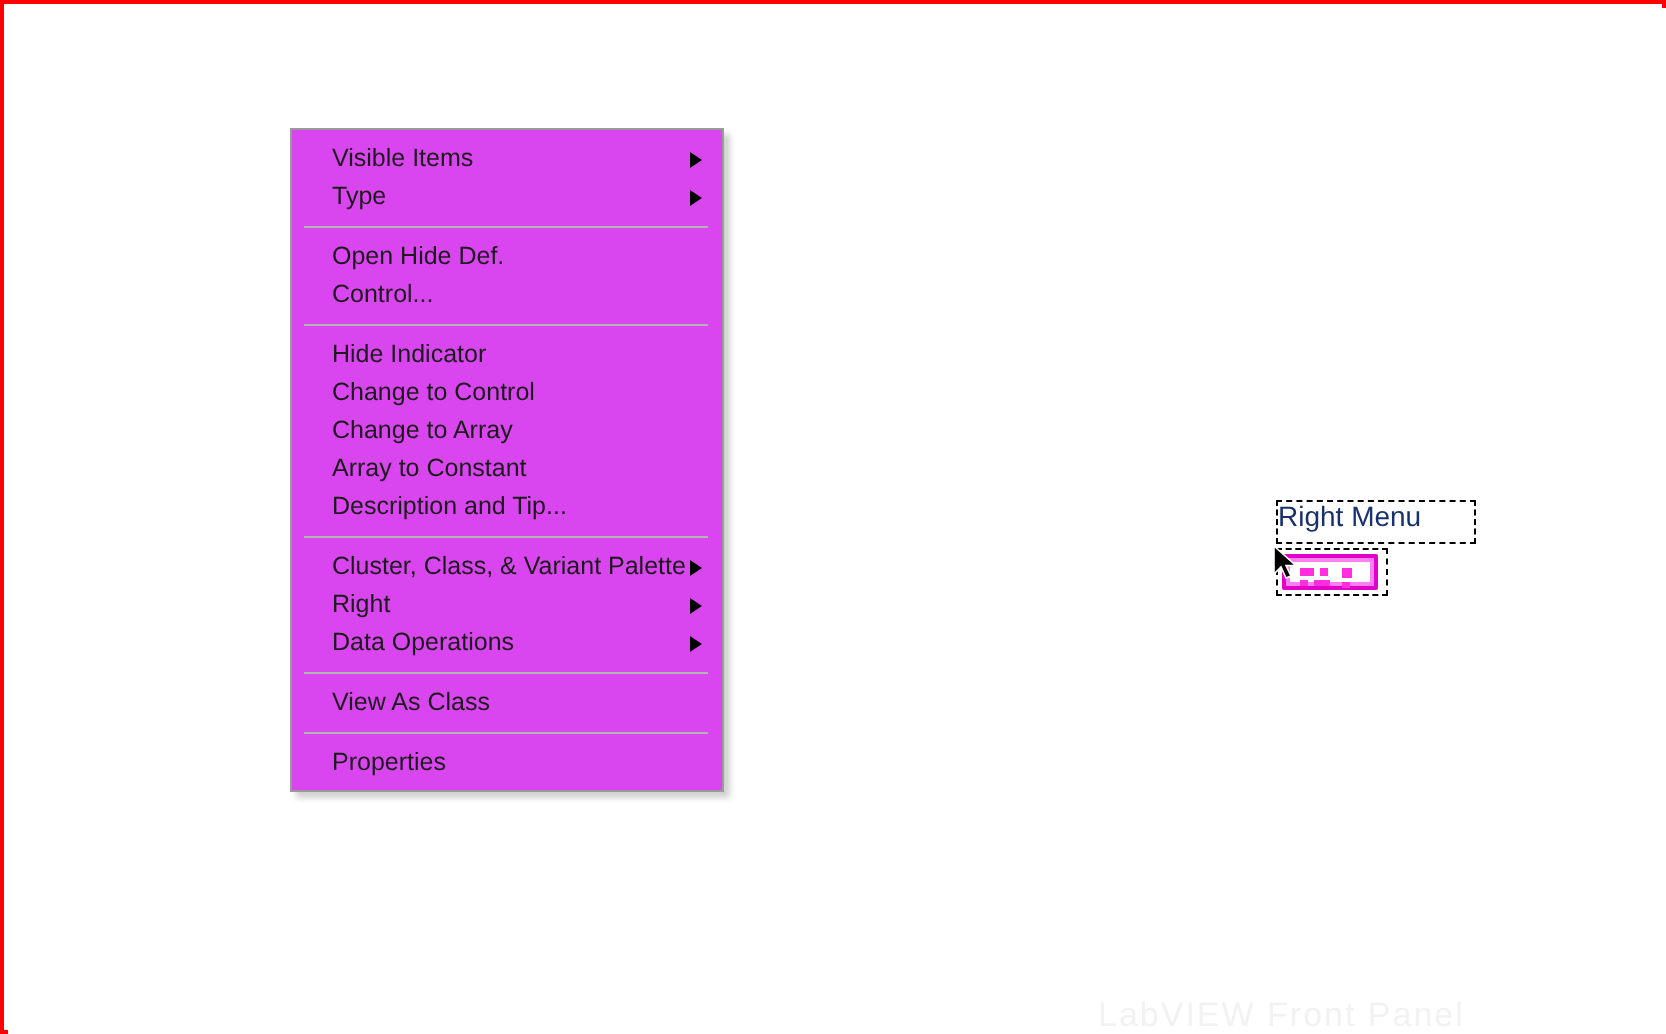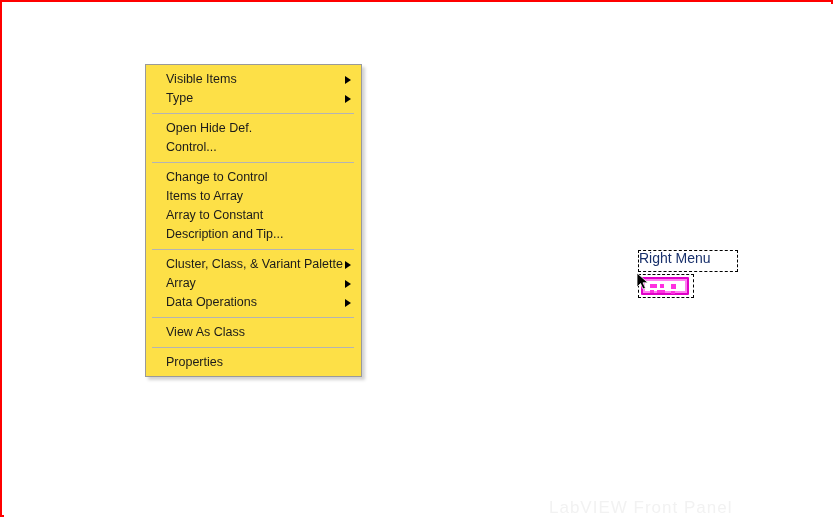--- a/index.html
+++ b/index.html
@@ -53,21 +53,21 @@
     user-select: none;
   }
 
   
   #context-menu {
     position: absolute;
     left: 141px;
     top: 60px;
     width: 217px;
     box-sizing: border-box;
-    background: #fde047;
+    background: #d946ef;
     border: 1px solid #9a9a9a;
     box-shadow: 3px 3px 3px rgba(0,0,0,0.18);
     padding: 4px 0 3px 0;
     font-size: 12.5px;
     color: #1b1b1b;
   }
   .menu-group {
     padding: 1px 0;
   }
   .menu-item {
@@ -226,42 +226,45 @@
         </div>
         <div class="menu-item">
           <span class="menu-label">Control...</span>
         </div>
       </div>
 
       <div class="menu-separator"></div>
 
       <div class="menu-group">
         <div class="menu-item">
+          <span class="menu-label">Hide Indicator</span>
+        </div>
+        <div class="menu-item">
           <span class="menu-label">Change to Control</span>
         </div>
         <div class="menu-item">
-          <span class="menu-label">Items to Array</span>
+          <span class="menu-label">Change to Array</span>
         </div>
         <div class="menu-item">
           <span class="menu-label">Array to Constant</span>
         </div>
         <div class="menu-item">
           <span class="menu-label">Description and Tip...</span>
         </div>
       </div>
 
       <div class="menu-separator"></div>
 
       <div class="menu-group">
         <div class="menu-item">
           <span class="menu-label">Cluster, Class, &amp; Variant Palette</span>
           <span class="submenu-arrow"></span>
         </div>
         <div class="menu-item">
-          <span class="menu-label">Array</span>
+          <span class="menu-label">Right</span>
           <span class="submenu-arrow"></span>
         </div>
         <div class="menu-item">
           <span class="menu-label">Data Operations</span>
           <span class="submenu-arrow"></span>
         </div>
       </div>
 
       <div class="menu-separator"></div>
 

